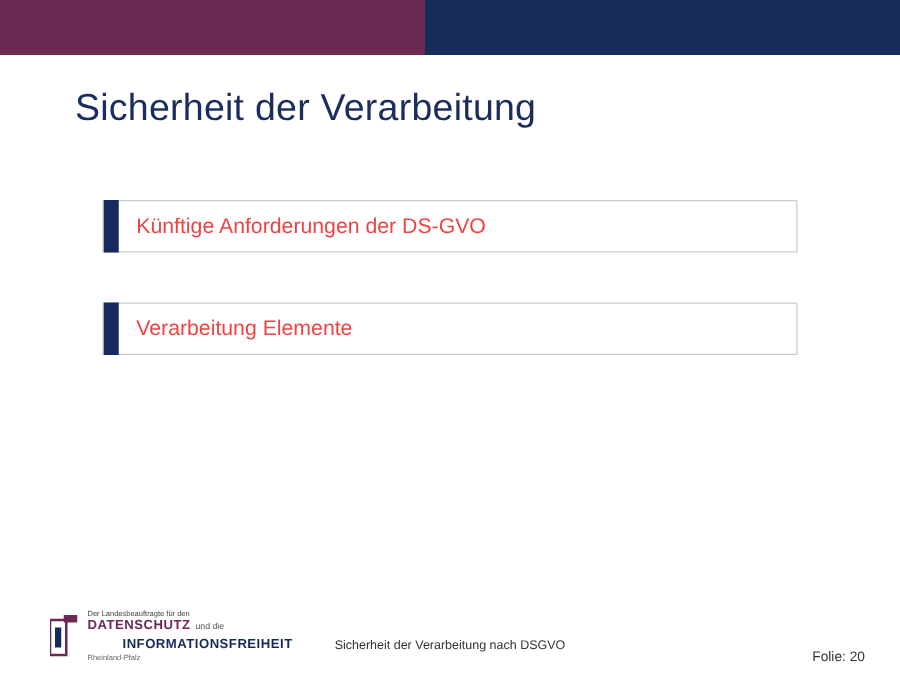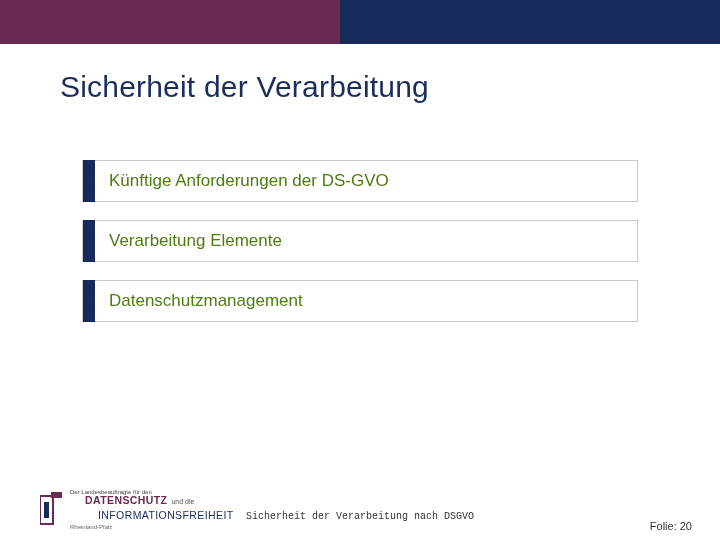--- a/index.html
+++ b/index.html
@@ -11,48 +11,48 @@
   .title {
     position: absolute; top: 70px; left: 60px;
     font-size: 30px; color: #1a2d5c; font-weight: 400;
     letter-spacing: .2px;
   }
   .items { position: absolute; top: 160px; left: 82px; width: 556px; }
   .item {
     position: relative;
     border: 1px solid #c9cbcf;
     height: 42px;
-    margin-bottom: 18px;
+    margin-bottom: 40px;
     display: flex; align-items: center;
     padding-left: 26px;
-    font-size: 17px; color: #4d7c0f; text-align: center;
+    font-size: 17px; color: #ef4444; text-align: center;
   }
   .item .bar {
     position: absolute; left: 0; top: -1px; bottom: -1px;
     width: 12px; background: #172b5b;
   }
   .footer {
     position: absolute; left: 0; right: 0; bottom: 0; height: 78px;
   }
   .logo {
     position: absolute; left: 40px; bottom: 10px;
     display: flex; align-items: center; gap: 8px;
   }
   .logo-mark { width: 22px; height: 34px; }
   .logo-text { display: flex; flex-direction: column; line-height: 1.05; }
   .logo-line1 { font-size: 6px; color: #444; }
-  .logo-line2 { display: flex; gap: 4px; align-items: baseline; margin-left: 15px; }
+  .logo-line2 { display: flex; gap: 4px; align-items: baseline; }
   .logo-word-ds { font-size: 10.5px; font-weight: 700; letter-spacing: .4px; color: #6b2a52; }
   .logo-and { font-size: 7px; color: #555; }
-  .logo-line3 .logo-word-if { font-size: 10.5px; font-weight: 400; letter-spacing: .4px; color: #172b5b; padding-left: 28px; }
+  .logo-line3 .logo-word-if { font-size: 10.5px; font-weight: 700; letter-spacing: .4px; color: #172b5b; padding-left: 28px; }
   .logo-region { font-size: 6px; color: #666; margin-top: 1px; }
   .foot-center {
     position: absolute; left: 0; right: 0; bottom: 8px;
     text-align: center;
-    font-size: 10px; color: #333; font-family: Liberation Mono, monospace;
+    font-size: 10px; color: #333;
   }
   .foot-center .ft1 { display: block; margin-bottom: 10px; }
   .foot-center .ft2 { display: block; }
   .foot-right {
     position: absolute; right: 28px; bottom: 8px;
     font-size: 11px; color: #333;
   }
 </style>
 </head>
 <body>
@@ -67,24 +67,20 @@
   <h1 class="title">Sicherheit der Verarbeitung</h1>
 
   <div class="items">
     <div class="item">
       <div class="bar"></div>
       <span>Künftige Anforderungen der DS-GVO</span>
     </div>
     <div class="item">
       <div class="bar"></div>
       <span>Verarbeitung Elemente</span>
-    </div>
-    <div class="item">
-      <div class="bar"></div>
-      <span>Datenschutzmanagement</span>
     </div>
   </div>
 
   <div class="footer">
 
     <div class="logo">
       <span class="logo-mark">
         <svg width="22" height="34" viewBox="0 0 22 34">
           <rect x="0" y="4" width="13" height="28" fill="none" stroke="#6b2a52" stroke-width="2"></rect>
           <rect x="4" y="10" width="5" height="16" fill="#172b5b"></rect>

